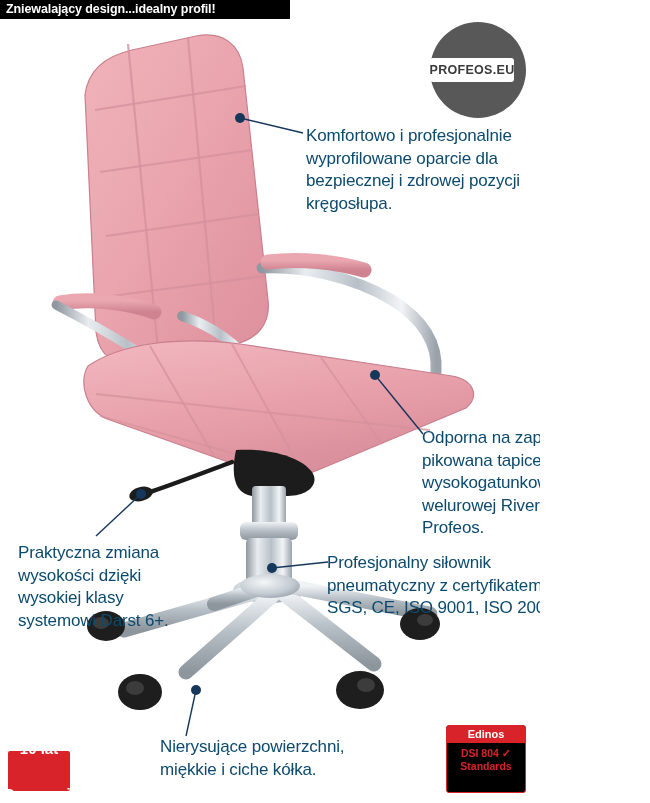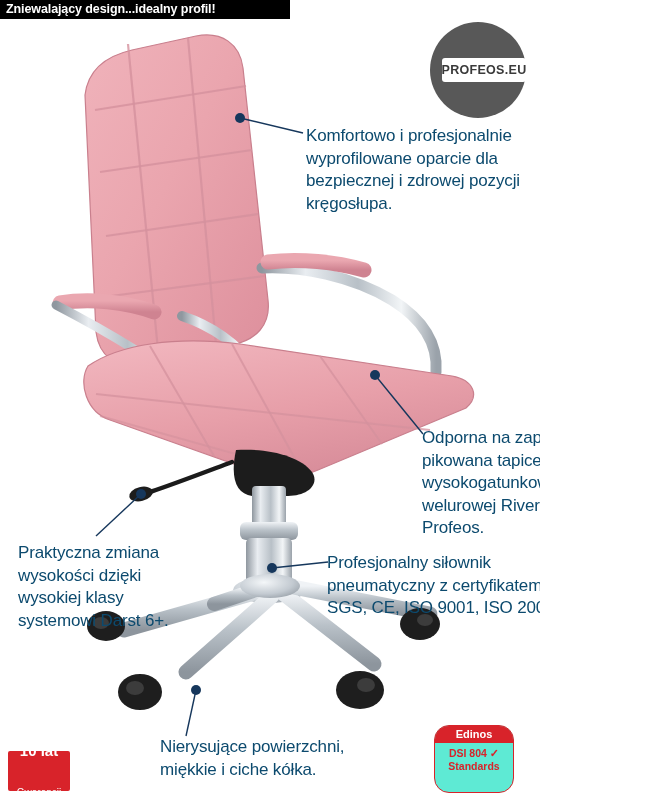--- a/index.html
+++ b/index.html
@@ -40,21 +40,21 @@
   .logo-badge {
     position: absolute;
     right: 14px;
     top: 22px;
     width: 96px;
     height: 96px;
     border-radius: 50%;
     background: #585858;
     display: flex;
     align-items: center;
-    justify-content: flex-end;
+    justify-content: flex-start;
   }
   .logo-pill {
     width: 84px;
     height: 24px;
     background: #ffffff;
     border-radius: 3px;
     display: flex;
     align-items: center;
     justify-content: center;
   }
@@ -106,33 +106,33 @@
     align-items: center;
     justify-content: center;
     line-height: 1.05;
     gap: 29px;
   }
   .warranty-badge .big {
     font-size: 15px;
     font-weight: bold;
   }
   .warranty-badge .small {
-    font-size: 10px;
-    font-weight: normal;
+    font-size: 15px;
+    font-weight: bold;
   }
 
   .edinos-badge {
     position: absolute;
-    right: 26px;
+    right: 14px;
     bottom: 10px;
     width: 78px;
     height: 66px;
     border: 1.5px solid #d8232a;
-    border-radius: 15px;
-    background: #5eead4;
+    border-radius: 3px;
+    background: #000000;
     overflow: hidden;
   }
   .edinos-top {
     background: #d8232a;
     color: #ffffff;
     font-size: 11px;
     font-weight: bold;
     text-align: center;
     padding: 2px 0 3px 0;
   }

